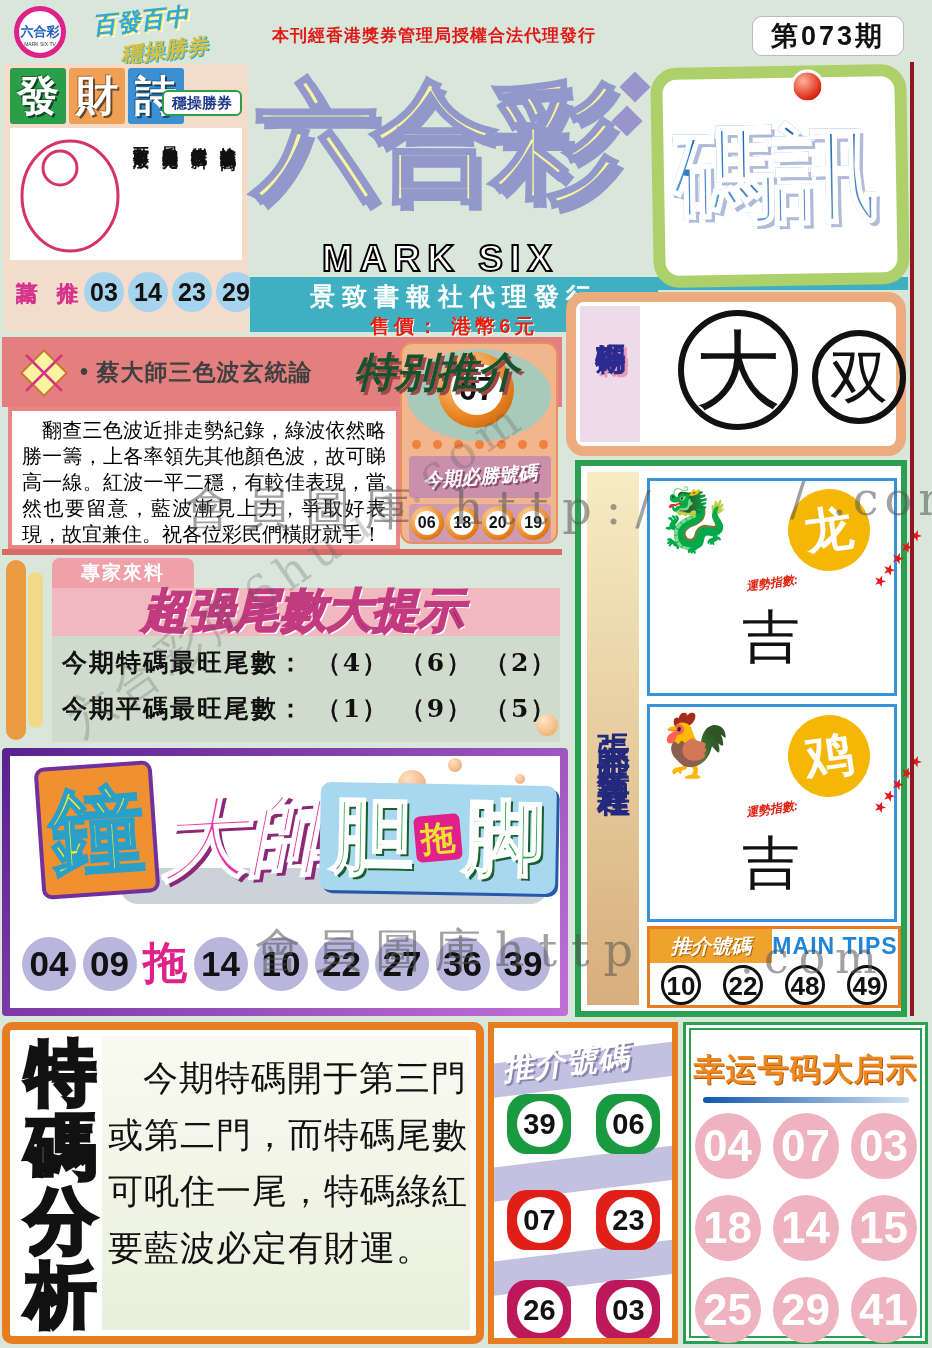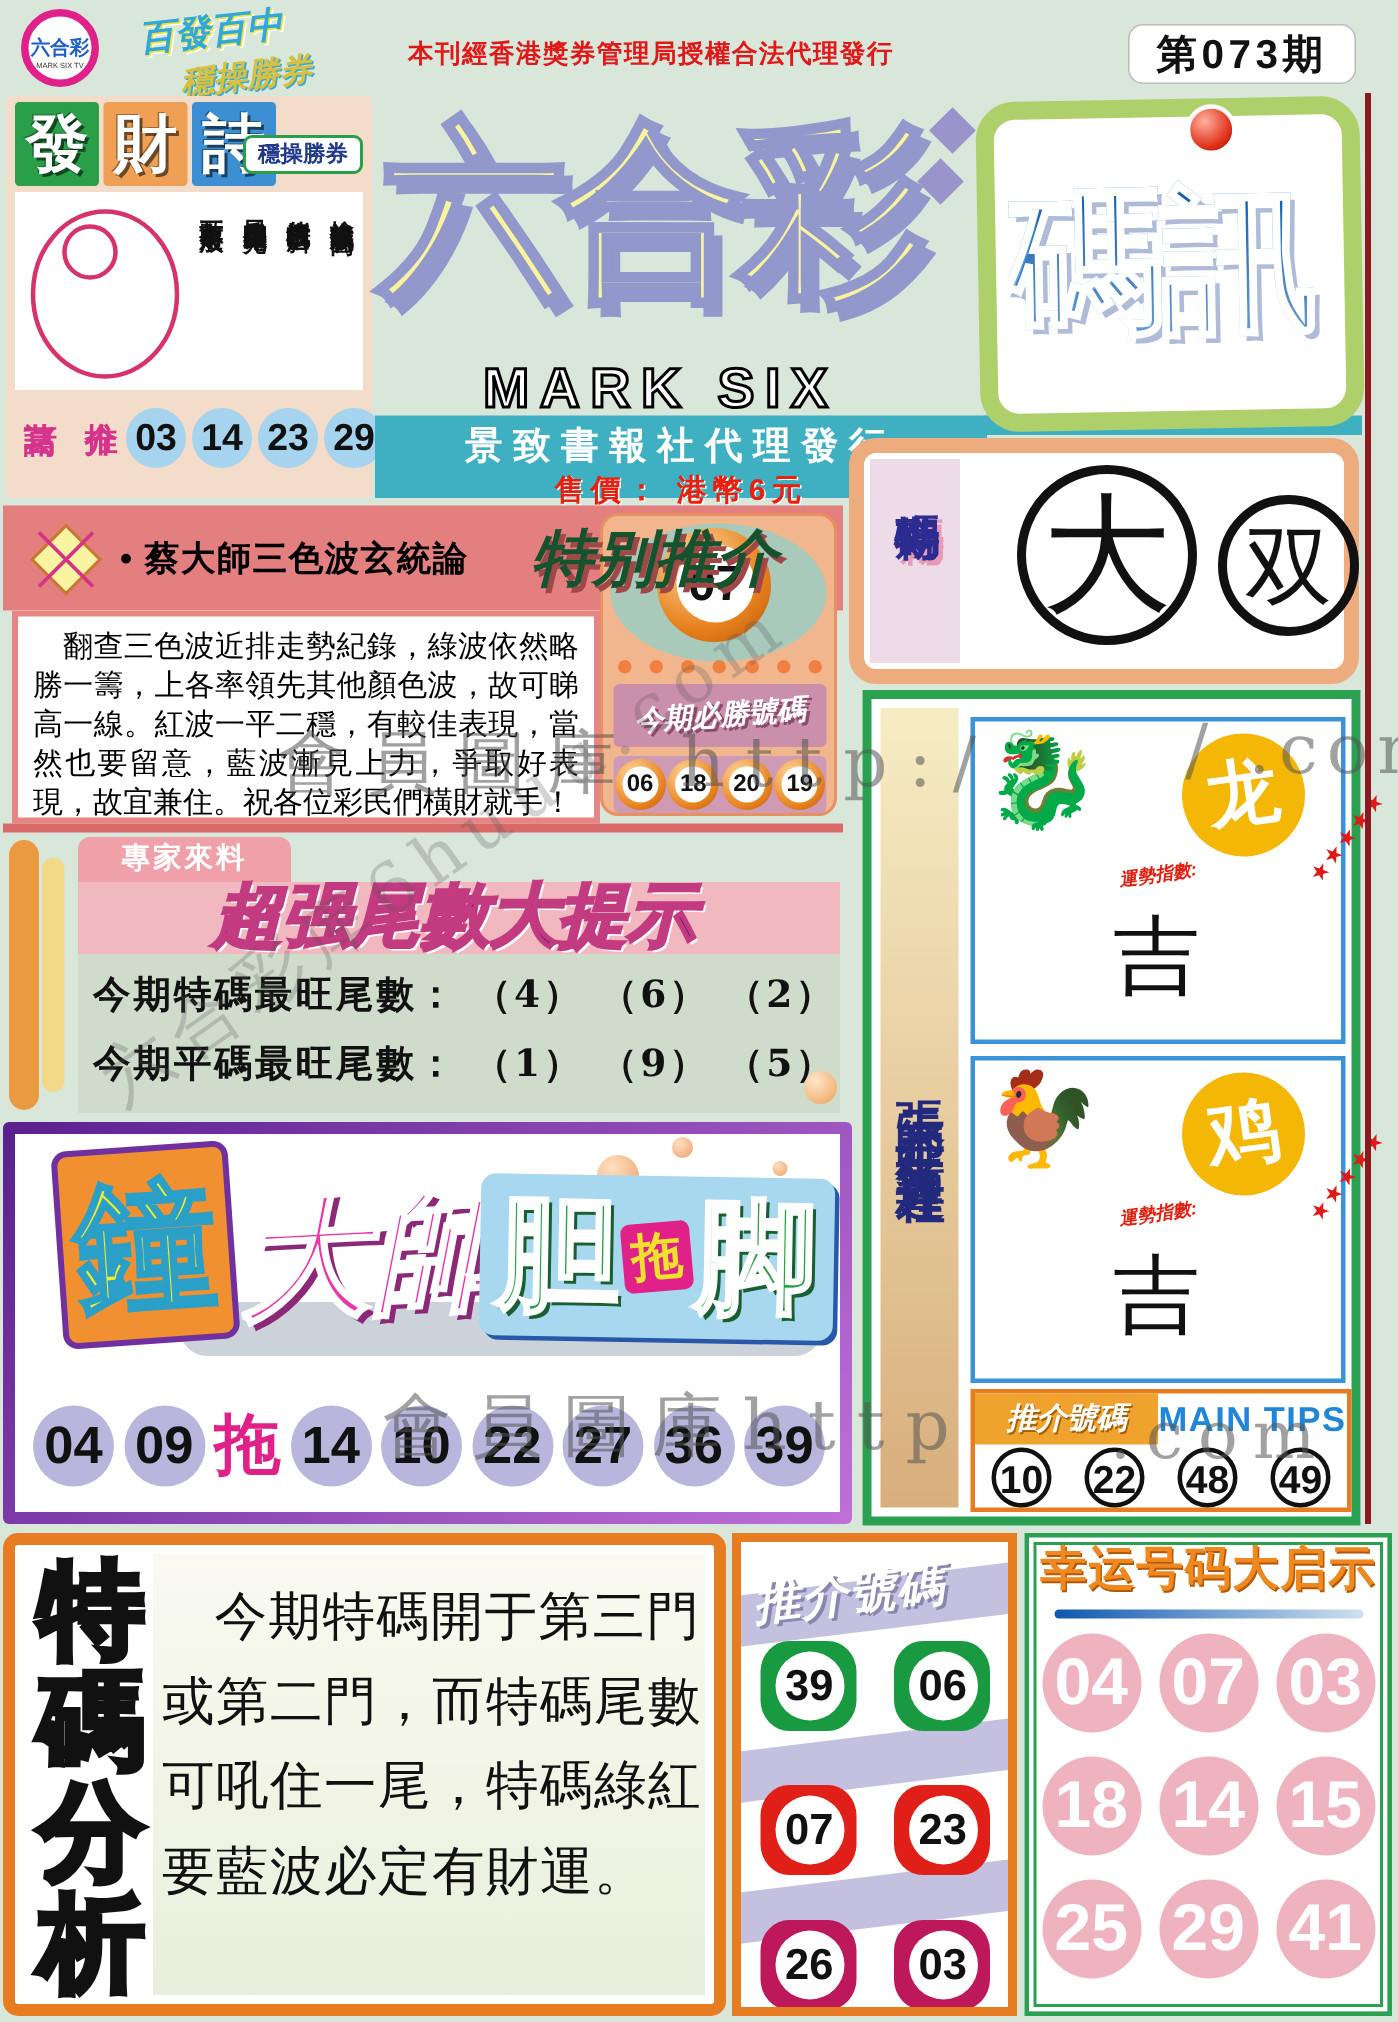--- a/index.html
+++ b/index.html
@@ -49,21 +49,21 @@
   .speccode { left:566px; top:292px; width:340px; height:164px; background:#fff; border:10px solid #edac7e; border-radius:18px; }
   .sc-strip { position:absolute; left:4px; top:4px; width:60px; height:136px; background:#eddbe8; text-align:center; }
   .sc-strip span { writing-mode:vertical-rl; text-orientation:upright; font-size:30px; font-weight:900; color:#2b2b90; text-shadow:3px 3px 0 #e89ab8; margin-top:2px; }
   .sc-c1 { position:absolute; left:102px; top:8px; width:120px; height:120px; border:6px solid #111; border-radius:50%; text-align:center; font-family:"DejaVu Serif", serif; font-size:86px; line-height:108px; color:#111; }
   .sc-c2 { position:absolute; left:236px; top:28px; width:94px; height:94px; border:6px solid #111; border-radius:50%; text-align:center; font-family:"DejaVu Serif", serif; font-size:58px; line-height:82px; color:#111; }
 
   
   .cai { left:2px; top:337px; width:560px; height:212px; }
   .cai-head { position:absolute; left:0; top:0; width:560px; height:70px; background:#e37f7f; }
   .cai-diamond { position:absolute; left:14px; top:8px; }
-  .cai-heading { position:absolute; left:78px; top:20px; font-size:23px; font-weight:bold; color:#000000; letter-spacing:1px; }
+  .cai-heading { position:absolute; left:78px; top:20px; font-size:23px; font-weight:bold; color:#404040; letter-spacing:1px; }
   .cai-high { position:absolute; left:352px; top:8px; font-size:41px; font-weight:900; font-style:italic; color:#14532d; text-shadow:3px 3px 0 #a04848; white-space:nowrap; z-index:3; }
   .cai-body { position:absolute; left:6px; top:70px; width:392px; height:142px; background:#fff; border:4px solid #e78585; padding:6px 10px; font-family:"DejaVu Serif", serif; font-size:20px; line-height:26px; color:#000000; text-indent:1em; text-align:justify; }
   .cai-panel { position:absolute; left:398px; top:5px; width:158px; height:202px; background:#f2b68e; border:2px solid #e89060; border-radius:12px; z-index:2; }
   .cai-ellipse { position:absolute; left:5px; top:5px; width:144px; height:92px; background:#a9c9bb; border-radius:50%; }
   .cai-bigball { position:absolute; left:36px; top:8px; width:76px; height:76px; border-radius:50%; background:radial-gradient(circle at 35% 30%, #ffd9a0, #e8821e 60%, #b85808); }
   .cai-bigball .in { position:absolute; left:13px; top:11px; width:52px; height:52px; border-radius:50%; background:#fff; text-align:center; line-height:52px; font-size:33px; font-weight:bold; color:#111; }
   .cai-dots { position:absolute; left:10px; top:96px; width:136px; display:flex; justify-content:space-between; }
   .cai-dots i { width:9px; height:9px; border-radius:50%; background:#f08040; }
   .cai-band1 { position:absolute; left:7px; top:112px; width:142px; height:42px; background:#c98fab; border-radius:4px; text-align:center; }
   .cai-band1 span { display:inline-block; font-size:19px; font-weight:900; font-style:italic; color:#fff; text-shadow:2px 2px 0 #8c4868; transform:rotate(-4deg); margin-top:8px; white-space:nowrap; }
@@ -123,21 +123,21 @@
   .an-body { position:absolute; left:92px; top:6px; width:368px; height:294px; background:linear-gradient(180deg,#fafaf0,#e9efdc); font-family:"DejaVu Serif", serif; font-size:35px; line-height:1.62; color:#111; padding:14px 0 0 6px; text-indent:1em; letter-spacing:1px; }
 
   .recnum { left:488px; top:1022px; width:190px; height:322px; background:#fff; border:6px solid #e87c20; overflow:hidden; }
   .rn-stripe { position:absolute; left:-20px; width:230px; height:34px; background:#c3c0e0; transform:rotate(-7deg); }
   .rn-title { position:absolute; left:8px; top:14px; font-size:31px; font-weight:900; font-style:italic; color:#fff; text-shadow:2px 2px 0 #8a86b0; transform:rotate(-6deg); white-space:nowrap; letter-spacing:1px; }
   .rn-row { position:absolute; left:0; width:178px; display:flex; justify-content:space-around; }
   .shield { width:64px; height:60px; border-radius:30% / 34%; position:relative; }
   .shield.green { background:#1a9a40; } .shield.red { background:#e02018; } .shield.blue { background:#be185d; }
   .shield b { position:absolute; left:10px; top:7px; width:46px; height:46px; background:#fff; border-radius:50%; text-align:center; line-height:46px; font-size:29px; font-weight:bold; color:#111; }
 
-  .lucky { left:683px; top:1022px; width:245px; height:322px; background:#fff; border:3px solid #2aa050; box-shadow:inset 0 0 0 3px #fff, inset 0 0 0 5px #2aa050; padding-top:0; }
+  .lucky { left:683px; top:1022px; width:245px; height:322px; background:#fff; border:3px solid #2aa050; box-shadow:inset 0 0 0 3px #fff, inset 0 0 0 5px #2aa050; padding-top:24px; }
   .lk-title { text-align:center; font-size:31px; font-weight:900; color:#f08820; letter-spacing:1px; text-shadow:1px 1px 0 #b05808; }
   .lk-rule { width:206px; height:6px; margin:6px auto 10px; background:linear-gradient(90deg,#0e57b0,#cfe0f0); border-radius:3px; }
   .lk-grid { display:grid; grid-template-columns:repeat(3,66px); grid-gap:16px 12px; justify-content:center; }
   .lk-grid .c { width:66px; height:66px; border-radius:50%; background:#efb3bf; text-align:center; line-height:66px; font-size:44px; font-weight:bold; color:#fff; }
 
   
   .wm { position:absolute; font-family:"DejaVu Serif", serif; color:#555; opacity:.55; pointer-events:none; z-index:9; white-space:nowrap; }
 </style>
 </head>
 <body>

